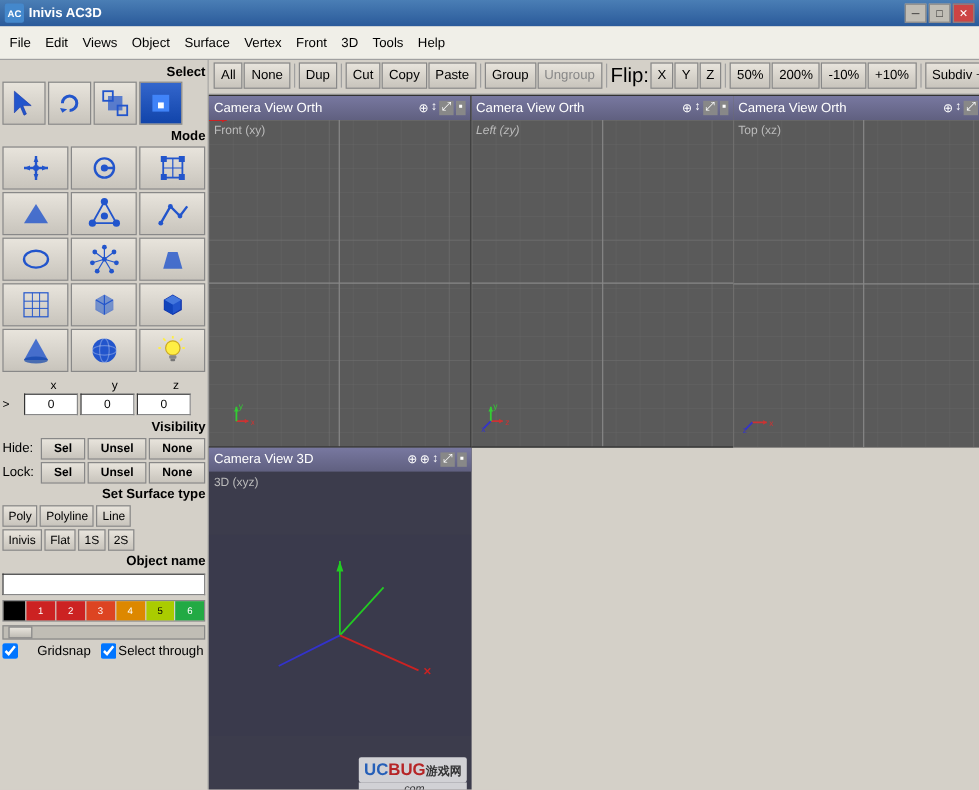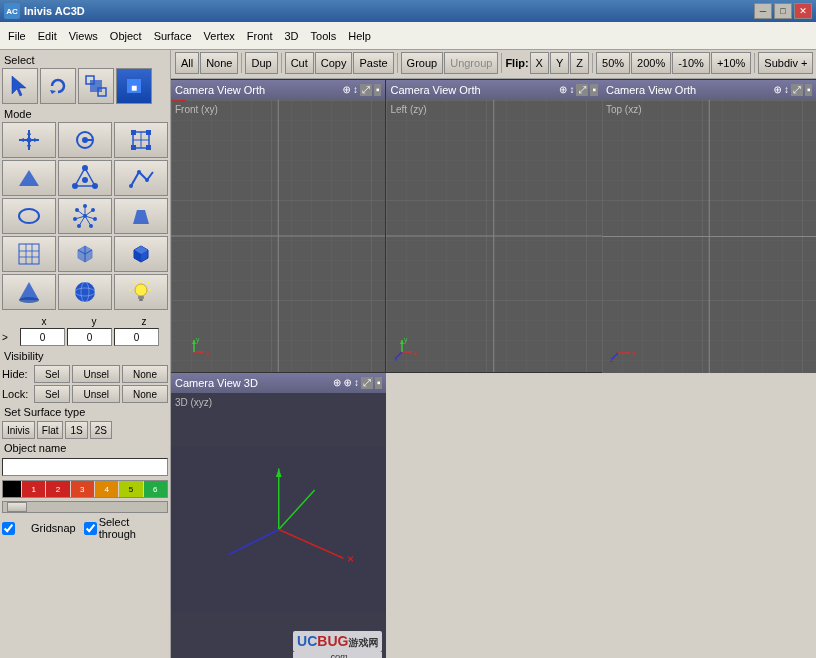--- a/index.html
+++ b/index.html
@@ -17,37 +17,37 @@
     
     .menu-bar { background: #f0efe8; border-bottom: 1px solid #a0a0a0; height: 28px; display: flex; align-items: center; padding: 0 2px; }
     .menu-item { padding: 2px 6px; cursor: pointer; font-size: 11px; color: #000; }
     
     
     .main { display: flex; height: calc(658px - 22px - 20px); }
     
     
     .left-panel { width: 176px; background: #d4d0c8; border-right: 1px solid #a0a0a0; display: flex; flex-direction: column; padding: 2px; }
     
-    .section-label { font-size: 11px; color: #000; font-weight: normal; margin: 2px 0 2px 2px; }
+    .section-label { font-size: 11px; color: #000; font-weight: bold; margin: 2px 0 2px 2px; text-align: right; }
     
     .select-row { display: flex; gap: 2px; margin-bottom: 2px; }
     .tool-btn { width: 36px; height: 36px; background: linear-gradient(to bottom, #e8e4dc, #c8c4bc); border: 1px solid #888; display: flex; align-items: center; justify-content: center; cursor: pointer; }
     .tool-btn svg, .tool-btn .icon-inner { width: 28px; height: 28px; }
     
     
     .mode-grid { display: grid; grid-template-columns: repeat(3, 1fr); gap: 2px; margin-bottom: 4px; }
     .mode-btn { height: 36px; background: linear-gradient(to bottom, #e8e4dc, #c8c4bc); border: 1px solid #888; display: flex; align-items: center; justify-content: center; cursor: pointer; }
     .coord-label { font-size: 10px; text-align: center; flex: 1; }
     .coord-input { width: 45px; height: 18px; background: white; border: 1px inset #888; font-size: 10px; text-align: center; }
     .move-to-btn { width: 100%; height: 20px; background: linear-gradient(to bottom, #e8e4dc, #c8c4bc); border: 1px solid #888; cursor: pointer; font-size: 10px; margin: 2px 0; }
     
     
     .vis-row { display: flex; align-items: center; gap: 2px; margin: 1px 0; }
     .vis-label { font-size: 11px; width: 30px; }
-    .vis-btn { padding: 1px 10px; background: linear-gradient(to bottom, #e8e4dc, #c8c4bc); border: 1px solid #888; cursor: pointer; font-size: 10px; height: 18px; }
+    .vis-btn { padding: 1px 10px; background: linear-gradient(to bottom, #e8e4dc, #c8c4bc); border: 1px solid #888; cursor: pointer; font-size: 10px; height: 18px; font-weight: bold; }
     
     
     .surf-row { display: flex; gap: 2px; margin: 1px 0; }
     .surf-btn { padding: 1px 4px; background: linear-gradient(to bottom, #e8e4dc, #c8c4bc); border: 1px solid #888; cursor: pointer; font-size: 10px; height: 18px; }
     
     
     .obj-name-input { width: 100%; height: 18px; background: white; border: 1px inset #888; font-size: 10px; margin: 2px 0; }
     .cb-row { display: flex; gap: 8px; margin-top: 2px; }
     
     
@@ -284,20 +284,25 @@
     </div>
     <div class="vis-row">
       <span class="vis-label">Lock:</span>
       <button class="vis-btn">Sel</button>
       <button class="vis-btn">Unsel</button>
       <button class="vis-btn">None</button>
     </div>
 
     <div class="section-label">Set Surface type</div>
     <div class="surf-row">
+      <button class="surf-btn">Poly</button>
+      <button class="surf-btn">Polyline</button>
+      <button class="surf-btn">Line</button>
+    </div>
+    <div class="surf-row">
       <button class="surf-btn">Inivis</button>
       <button class="surf-btn">Flat</button>
       <button class="surf-btn">1S</button>
       <button class="surf-btn">2S</button>
     </div>
 
     <div class="section-label">Object name</div>
     <input class="obj-name-input" type="text" value="" style="">
 
     <div style="display:flex;align-items:center;gap:1px;margin:2px 0;border:1px solid #888;">
@@ -339,21 +344,21 @@
         <div class="tb-separator"></div>
         <button class="tb-btn">Dup</button>
         <div class="tb-separator"></div>
         <button class="tb-btn">Cut</button>
         <button class="tb-btn">Copy</button>
         <button class="tb-btn">Paste</button>
         <div class="tb-separator"></div>
         <button class="tb-btn">Group</button>
         <button class="tb-btn" style="color:#888;">Ungroup</button>
         <div class="tb-separator"></div>
-        <span style="font-size:11px;font-weight:bold;">Flip:</span>
+        <span style="font-size:17px;">Flip:</span>
         <button class="tb-btn">X</button>
         <button class="tb-btn">Y</button>
         <button class="tb-btn">Z</button>
         <div class="tb-separator"></div>
         <button class="tb-btn">50%</button>
         <button class="tb-btn">200%</button>
         <button class="tb-btn">-10%</button>
         <button class="tb-btn">+10%</button>
         <div class="tb-separator"></div>
         <button class="tb-btn">Subdiv +</button>
@@ -432,21 +437,21 @@
             <line x1="8" y1="20" x2="18" y2="20" stroke="#cc3333" stroke-width="1.5"></line>
             <polygon points="18,20 15,18 15,22" fill="#cc3333"></polygon>
             <text x="20" y="23" font-size="7" fill="#cc3333">z</text>
             <line x1="8" y1="20" x2="8" y2="8" stroke="#33cc33" stroke-width="1.5"></line>
             <polygon points="8,8 6,12 10,12" fill="#33cc33"></polygon>
             <text x="10" y="10" font-size="7" fill="#33cc33">y</text>
             <line x1="8" y1="20" x2="2" y2="26" stroke="#3333cc" stroke-width="1.5"></line>
             <text x="0" y="29" font-size="7" fill="#3333cc">x</text>
           </svg>
         </div>
-        <div style="position:absolute;top:24px;left:4px;color:#bbb;font-size:10px;">Left (zy)</div>
+        <div style="position:absolute;top:24px;left:4px;color:#bbb;font-size:10px;font-style:italic;">Left (zy)</div>
       </div>
 
       <div style="background:#5a5a5a;border-right:1px solid #333;position:relative;overflow:hidden;">
         <div style="background:linear-gradient(to bottom,#7878a0,#606080);color:white;height:20px;display:flex;align-items:center;justify-content:space-between;padding:0 4px;font-size:11px;">
           <span>Camera View  Orth</span>
           <div style="display:flex;gap:2px;">
             <span style="font-size:10px;cursor:pointer;">⊕</span>
             <span style="font-size:10px;cursor:pointer;">↕</span>
             <span style="font-size:10px;cursor:pointer;background:#888;padding:0 2px;">⤢</span>
             <span style="font-size:10px;cursor:pointer;background:#888;padding:0 2px;">▪</span>

